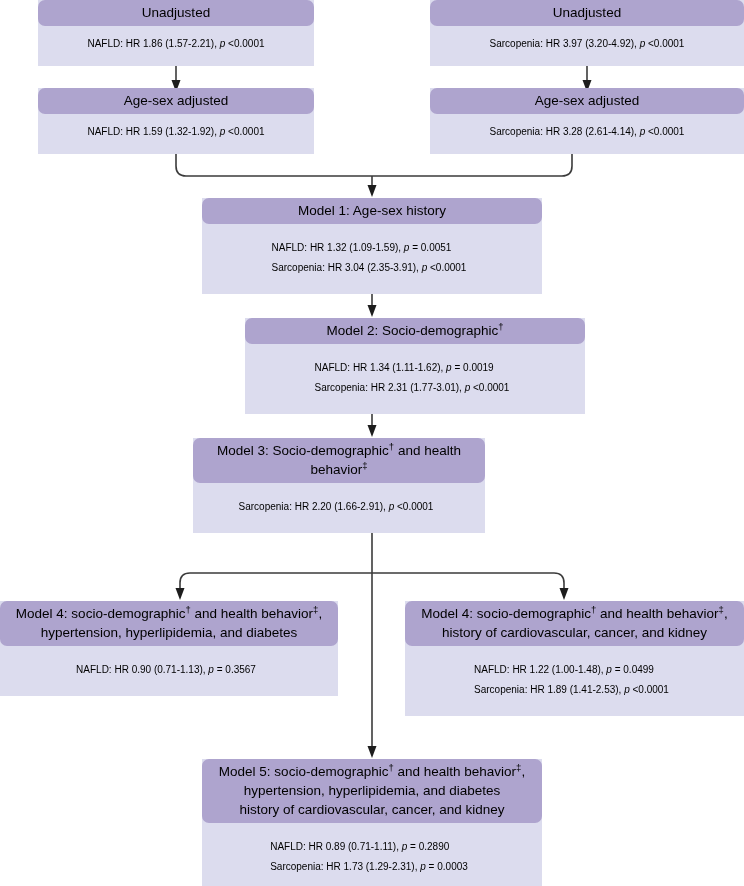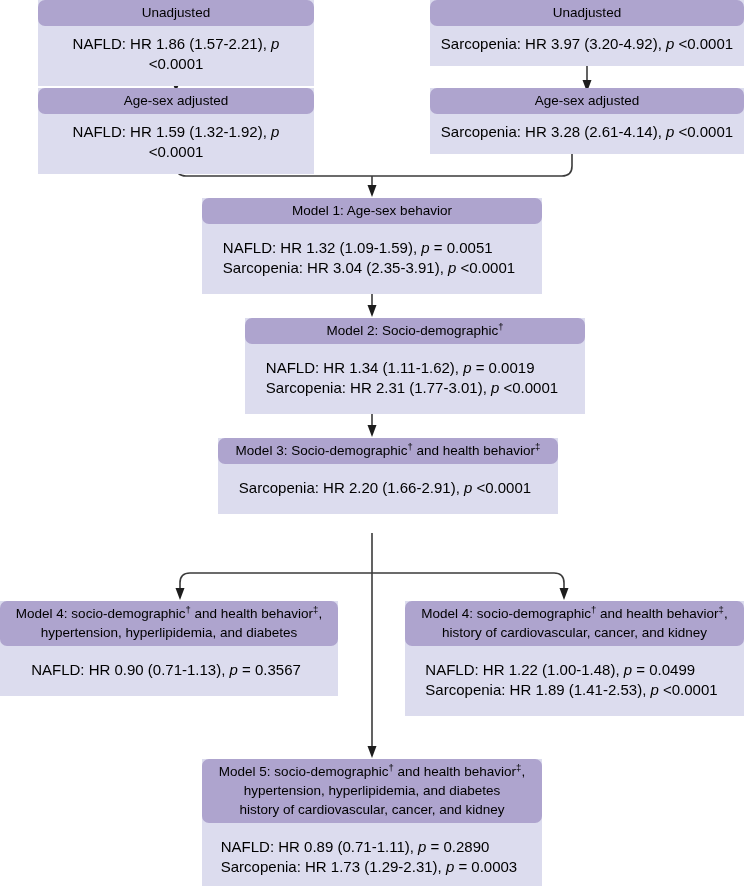--- a/index.html
+++ b/index.html
@@ -30,21 +30,21 @@
     text-align: center;
     font-size: 13.5px;
     line-height: 19px;
     padding: 3px 6px 4px 6px;
     box-sizing: border-box;
     border-radius: 7px;
   }
   .node-body {
     background: #dcdcee;
     color: #000000;
-    font-size: 15px;
+    font-size: 10px;
     line-height: 20px;
     box-sizing: border-box;
   }
   .body-single {
     text-align: center;
     padding: 8px 6px 12px 6px;
   }
   .body-dual {
     text-align: center;
     padding: 14px 6px 16px 0;
@@ -147,40 +147,40 @@
   </div>
 
   <div class="node" style="left:430px; top:88px; width:314px;">
     <div class="node-header">Age-sex adjusted</div>
     <div class="node-body body-single">
       <span>Sarcopenia: HR 3.28 (2.61-4.14), <span class="it">p</span> &lt;0.0001</span>
     </div>
   </div>
 
   <div class="node" style="left:202px; top:198px; width:340px;">
-    <div class="node-header">Model 1: Age-sex behavior</div>
+    <div class="node-header">Model 1: Age-sex history</div>
     <div class="node-body body-dual">
       <span class="dual-inner">
         <span class="ln">NAFLD: HR 1.32 (1.09-1.59), <span class="it">p</span> = 0.0051</span>
         <span class="ln">Sarcopenia: HR 3.04 (2.35-3.91), <span class="it">p</span> &lt;0.0001</span>
       </span>
     </div>
   </div>
 
   <div class="node" style="left:202px; top:318px; width:340px;margin-left:43px;">
     <div class="node-header">Model 2: Socio-demographic<sup>†</sup></div>
     <div class="node-body body-dual">
       <span class="dual-inner">
         <span class="ln">NAFLD: HR 1.34 (1.11-1.62), <span class="it">p</span> = 0.0019</span>
         <span class="ln">Sarcopenia: HR 2.31 (1.77-3.01), <span class="it">p</span> &lt;0.0001</span>
       </span>
     </div>
   </div>
 
-  <div class="node" style="left:218px; top:438px; width:340px;">
+  <div class="node" style="left:193px; top:438px; width:292px;">
     <div class="node-header">Model 3: Socio-demographic<sup>†</sup> and health behavior<sup>‡</sup></div>
     <div class="node-body body-dual">
       <span class="dual-inner">
         <span class="ln">Sarcopenia: HR 2.20 (1.66-2.91), <span class="it">p</span> &lt;0.0001</span>
       </span>
     </div>
   </div>
 
   <div class="node" style="left:0px; top:601px; width:338px;">
     <div class="node-header">Model 4: socio-demographic<sup>†</sup> and health behavior<sup>‡</sup>,<br>hypertension, hyperlipidemia, and diabetes</div>

